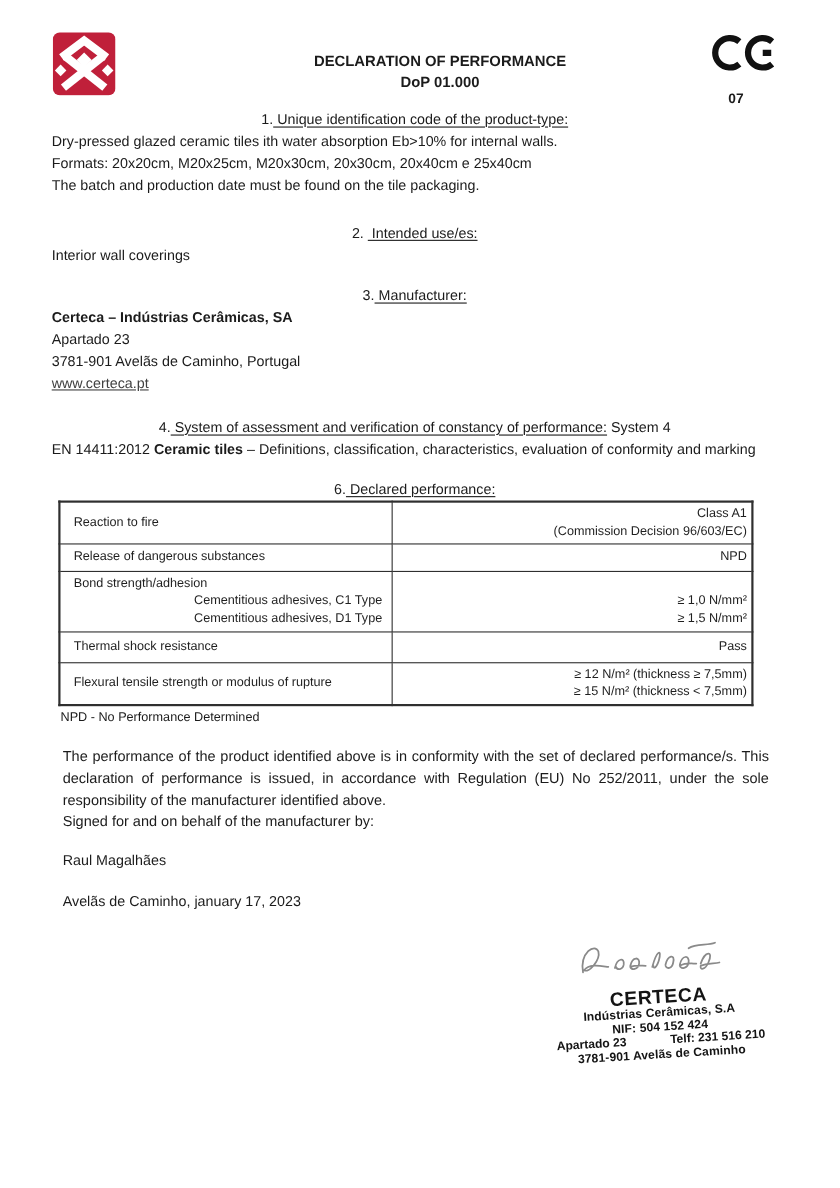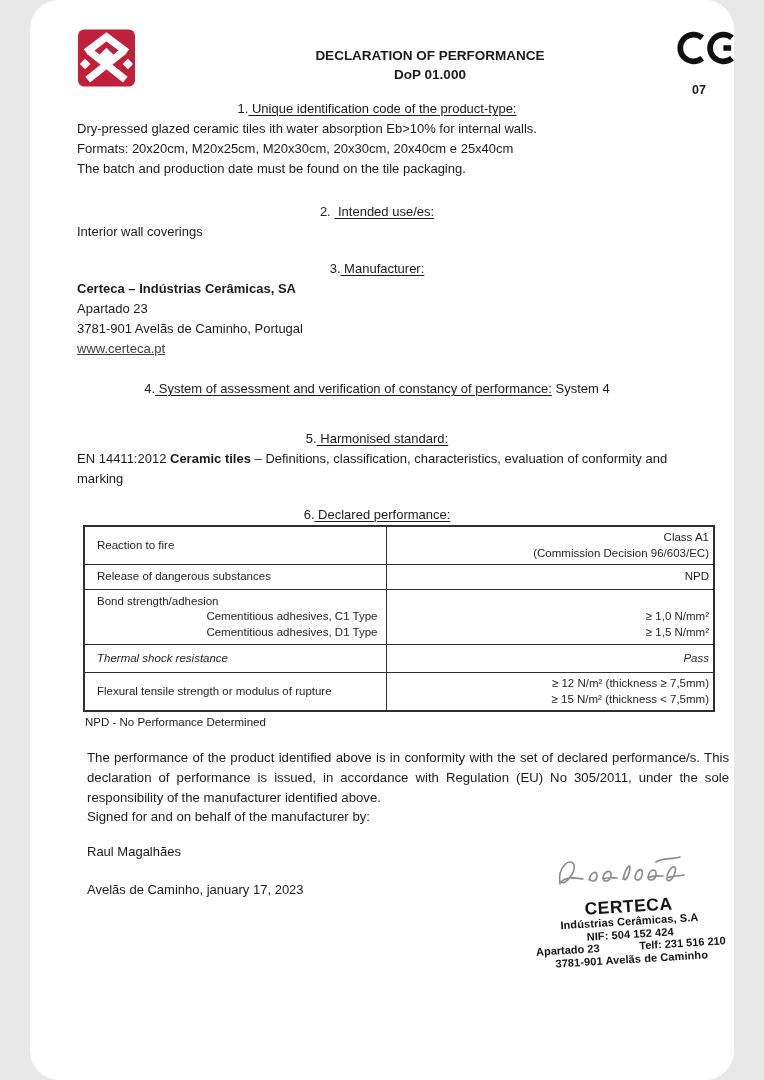--- a/index.html
+++ b/index.html
@@ -1,21 +1,21 @@
 <!DOCTYPE html>
 <html><head>
 <meta charset="utf-8">
 <style>
   * { margin:0; padding:0; box-sizing:border-box; }
   html,body { background:#e8e8e8; }
   .page {
-    position:relative; width:704px; height:1080px; margin:0 auto;
+    position:relative; width:764px; height:1080px; margin:0 auto;
     background:#ffffff; overflow:hidden;
     font-family:"Liberation Sans", sans-serif;
-    font-size:13px; line-height:20px; color:#1b1b1b;border-radius:29px;
+    font-size:13px; line-height:20px; color:#1b1b1b;
   }
   
   .logo { position:absolute; left:48px; top:29px; width:57px; height:58px; }
   .title-block { position:absolute; left:36px; top:46px; width:728px; text-align:center;
                  font-weight:bold; font-size:13.5px; line-height:19px; }
   .ce-mark { position:absolute; left:646px; top:30px; width:66px; height:36px; }
   .ce-number { position:absolute; left:642px; top:80px; width:54px; text-align:center;
                font-weight:bold; font-size:12.5px; }
   
   .main { position:absolute; left:47px; right:57px; top:99px; }
@@ -27,21 +27,21 @@
   .mt30 { margin-top:30px; } .mt16 { margin-top:16px; }
   a.site { color:#404040; text-decoration:underline; }
   
   table.perf { border-collapse:collapse; width:630px; margin:0 0 0 6px; table-layout:fixed;
                font-size:11.5px; line-height:15.5px; color:#1f1f1f; border:2px solid #2f2f2f; }
   table.perf td, table.perf th { border:1px solid #2f2f2f; vertical-align:middle; }
   col.c-left { width:302px; } col.c-right { width:328px; }
   th.hdr { font-weight:normal; font-size:11px; text-align:center; height:16px; letter-spacing:.2px; }
   td.char { text-align:left; padding:4px 4px 4px 12px; }
   td.val  { text-align:right; padding:3px 4px; }
-  td.h33 { height:33px; } td.h23 { height:23px; } td.h28 { height:28px;font-style:italic; } td.h27 { height:27px; }
+  td.h33 { height:33px; } td.h23 { height:23px; } td.h28 { height:28px; } td.h27 { height:27px; }
   .sub-right { text-align:right; padding-right:4px; }
   .blank-line { min-height:15.5px; }
   .footnote { font-size:11.5px; line-height:13px; margin:4px 0 0 8px; }
   
   .decl { margin:19px 0 0 10px; width:642px; text-align:justify; font-size:13.2px; line-height:19.8px; }
   .signed { margin:0 0 0 10px; font-size:13.2px; line-height:20px; }
   .signatory { margin:15px 0 0 10px; }
   .place-date { margin:18px 0 0 10px; }
   
   .signature { position:absolute; left:523px; top:854px; width:145px; height:40px; }
@@ -95,21 +95,20 @@
     <p class="line">Interior wall coverings</p>
 
     <p class="sec-head mt17"><span>3.</span><span class="u"> Manufacturer:</span></p>
     <p class="line bold">Certeca – Indústrias Cerâmicas, SA</p>
     <p class="line">Apartado 23</p>
     <p class="line">3781-901 Avelãs de Caminho, Portugal</p>
     <p class="line"><a href="#" class="site">www.certeca.pt</a></p>
 
     <p class="sec-head mt20"><span>4.</span><span class="u"> System of assessment and verification of constancy of performance:</span><span> System 4</span></p>
 
-    <p class="sec-head mt30"><span>5.</span><span class="u"> Harmonised standard:</span></p>
     <p class="line"><span>EN 14411:2012 </span><span class="bold">Ceramic tiles</span><span> – Definitions, classification, characteristics, evaluation of conformity and marking</span></p>
 
     <p class="sec-head mt16"><span>6.</span><span class="u"> Declared performance:</span></p>
 
     <table class="perf">
       <colgroup>
           <col class="c-left">
           <col class="c-right">
         </colgroup>
       <tbody>
@@ -144,21 +143,21 @@
         <td class="char h33">Flexural tensile strength or modulus of rupture</td>
         <td class="val h33">
           <div>≥ 12 N/m² (thickness ≥ 7,5mm)</div>
           <div>≥ 15 N/m² (thickness &lt; 7,5mm)</div>
         </td>
       </tr>
     </tbody>
       </table>
     <p class="footnote">NPD - No Performance Determined</p>
 
-    <p class="decl">The performance of the product identified above is in conformity with the set of declared performance/s. This declaration of performance is issued, in accordance with Regulation (EU) No 305/2011, under the sole responsibility of the manufacturer identified above.</p>
+    <p class="decl">The performance of the product identified above is in conformity with the set of declared performance/s. This declaration of performance is issued, in accordance with Regulation (EU) No 252/2011, under the sole responsibility of the manufacturer identified above.</p>
     <p class="signed">Signed for and on behalf of the manufacturer by:</p>
     <p class="signatory">Raul Magalhães</p>
     <p class="place-date">Avelãs de Caminho, january 17, 2023</p>
   </div>
 
   <svg class="signature" viewBox="0 0 145 40" xmlns="http://www.w3.org/2000/svg">
     <g stroke="#8a8a8a" stroke-width="1.6" fill="none" stroke-linecap="round">
       <path d="M7,30 C4,12 18,3 21,11 C23,19 12,31 8,28 C13,22 22,24 30,25"></path>
       <path d="M36,26 C38,17 45,16 44,23 C43,28 38,28 37,25"></path>
       <path d="M50,24 C52,15 59,16 58,22 C57,28 51,28 50,25 C55,23 60,24 64,24"></path>

